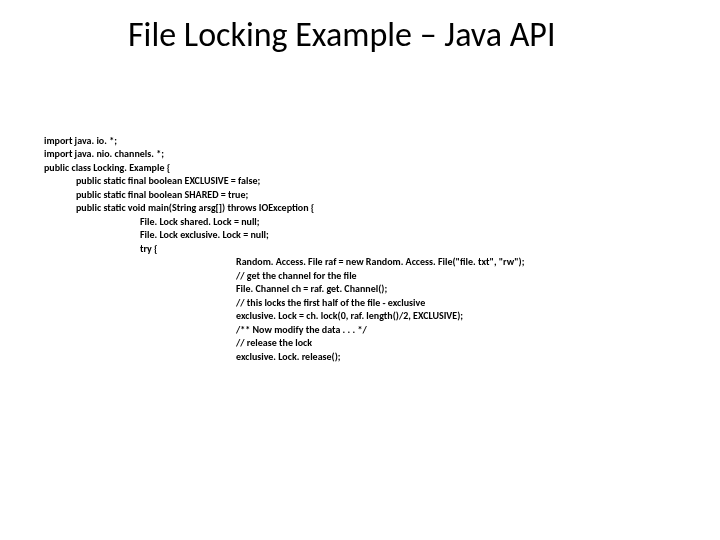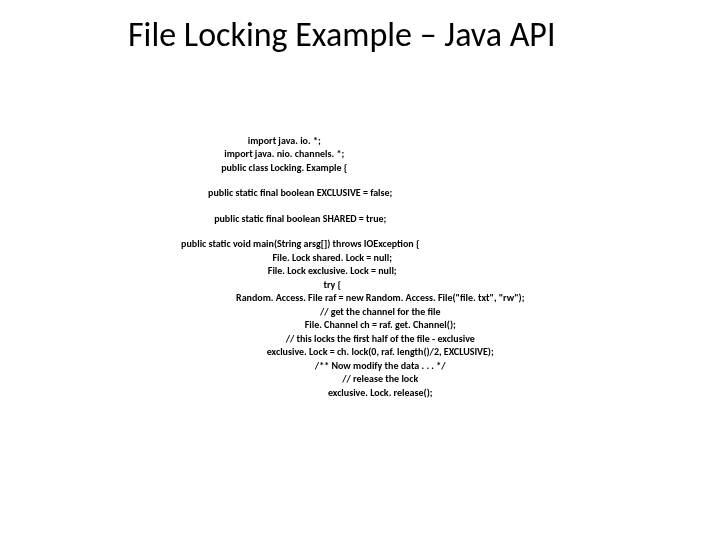--- a/index.html
+++ b/index.html
@@ -10,40 +10,39 @@
     background: #ffffff;
     font-family: Calibri, "Segoe UI", Arial, sans-serif;
     color: #000;
     overflow: hidden;
   }
   .slide {
     width: 720px;
     height: 540px;
     position: relative;
     box-sizing: border-box;
-    text-align: center;
   }
   .title-wrap {
     position: absolute;
     top: 14px;
     left: 128px;
     font-size: 34px;
     font-weight: 400;
   }
   .code {
     position: absolute;
     top: 120px;
     left: 44px;
     font-size: 10px;
     line-height: 1.35;
     font-weight: 700;
     font-family: Calibri, "Segoe UI", Arial, sans-serif;
     white-space: pre;
   }
-  .ind1 { padding-left: 32px; display:block;margin-top:12px;}
+  .ind1 { padding-left: 32px; display:block;}
   .ind2 { padding-left: 96px; display:block;}
   .ind3 { padding-left: 192px; display:block;}
 </style>
 </head>
 <body>
 
 <div class="slide">
   <div class="title-wrap">File Locking Example – Java API</div>
 
   <div class="code">

